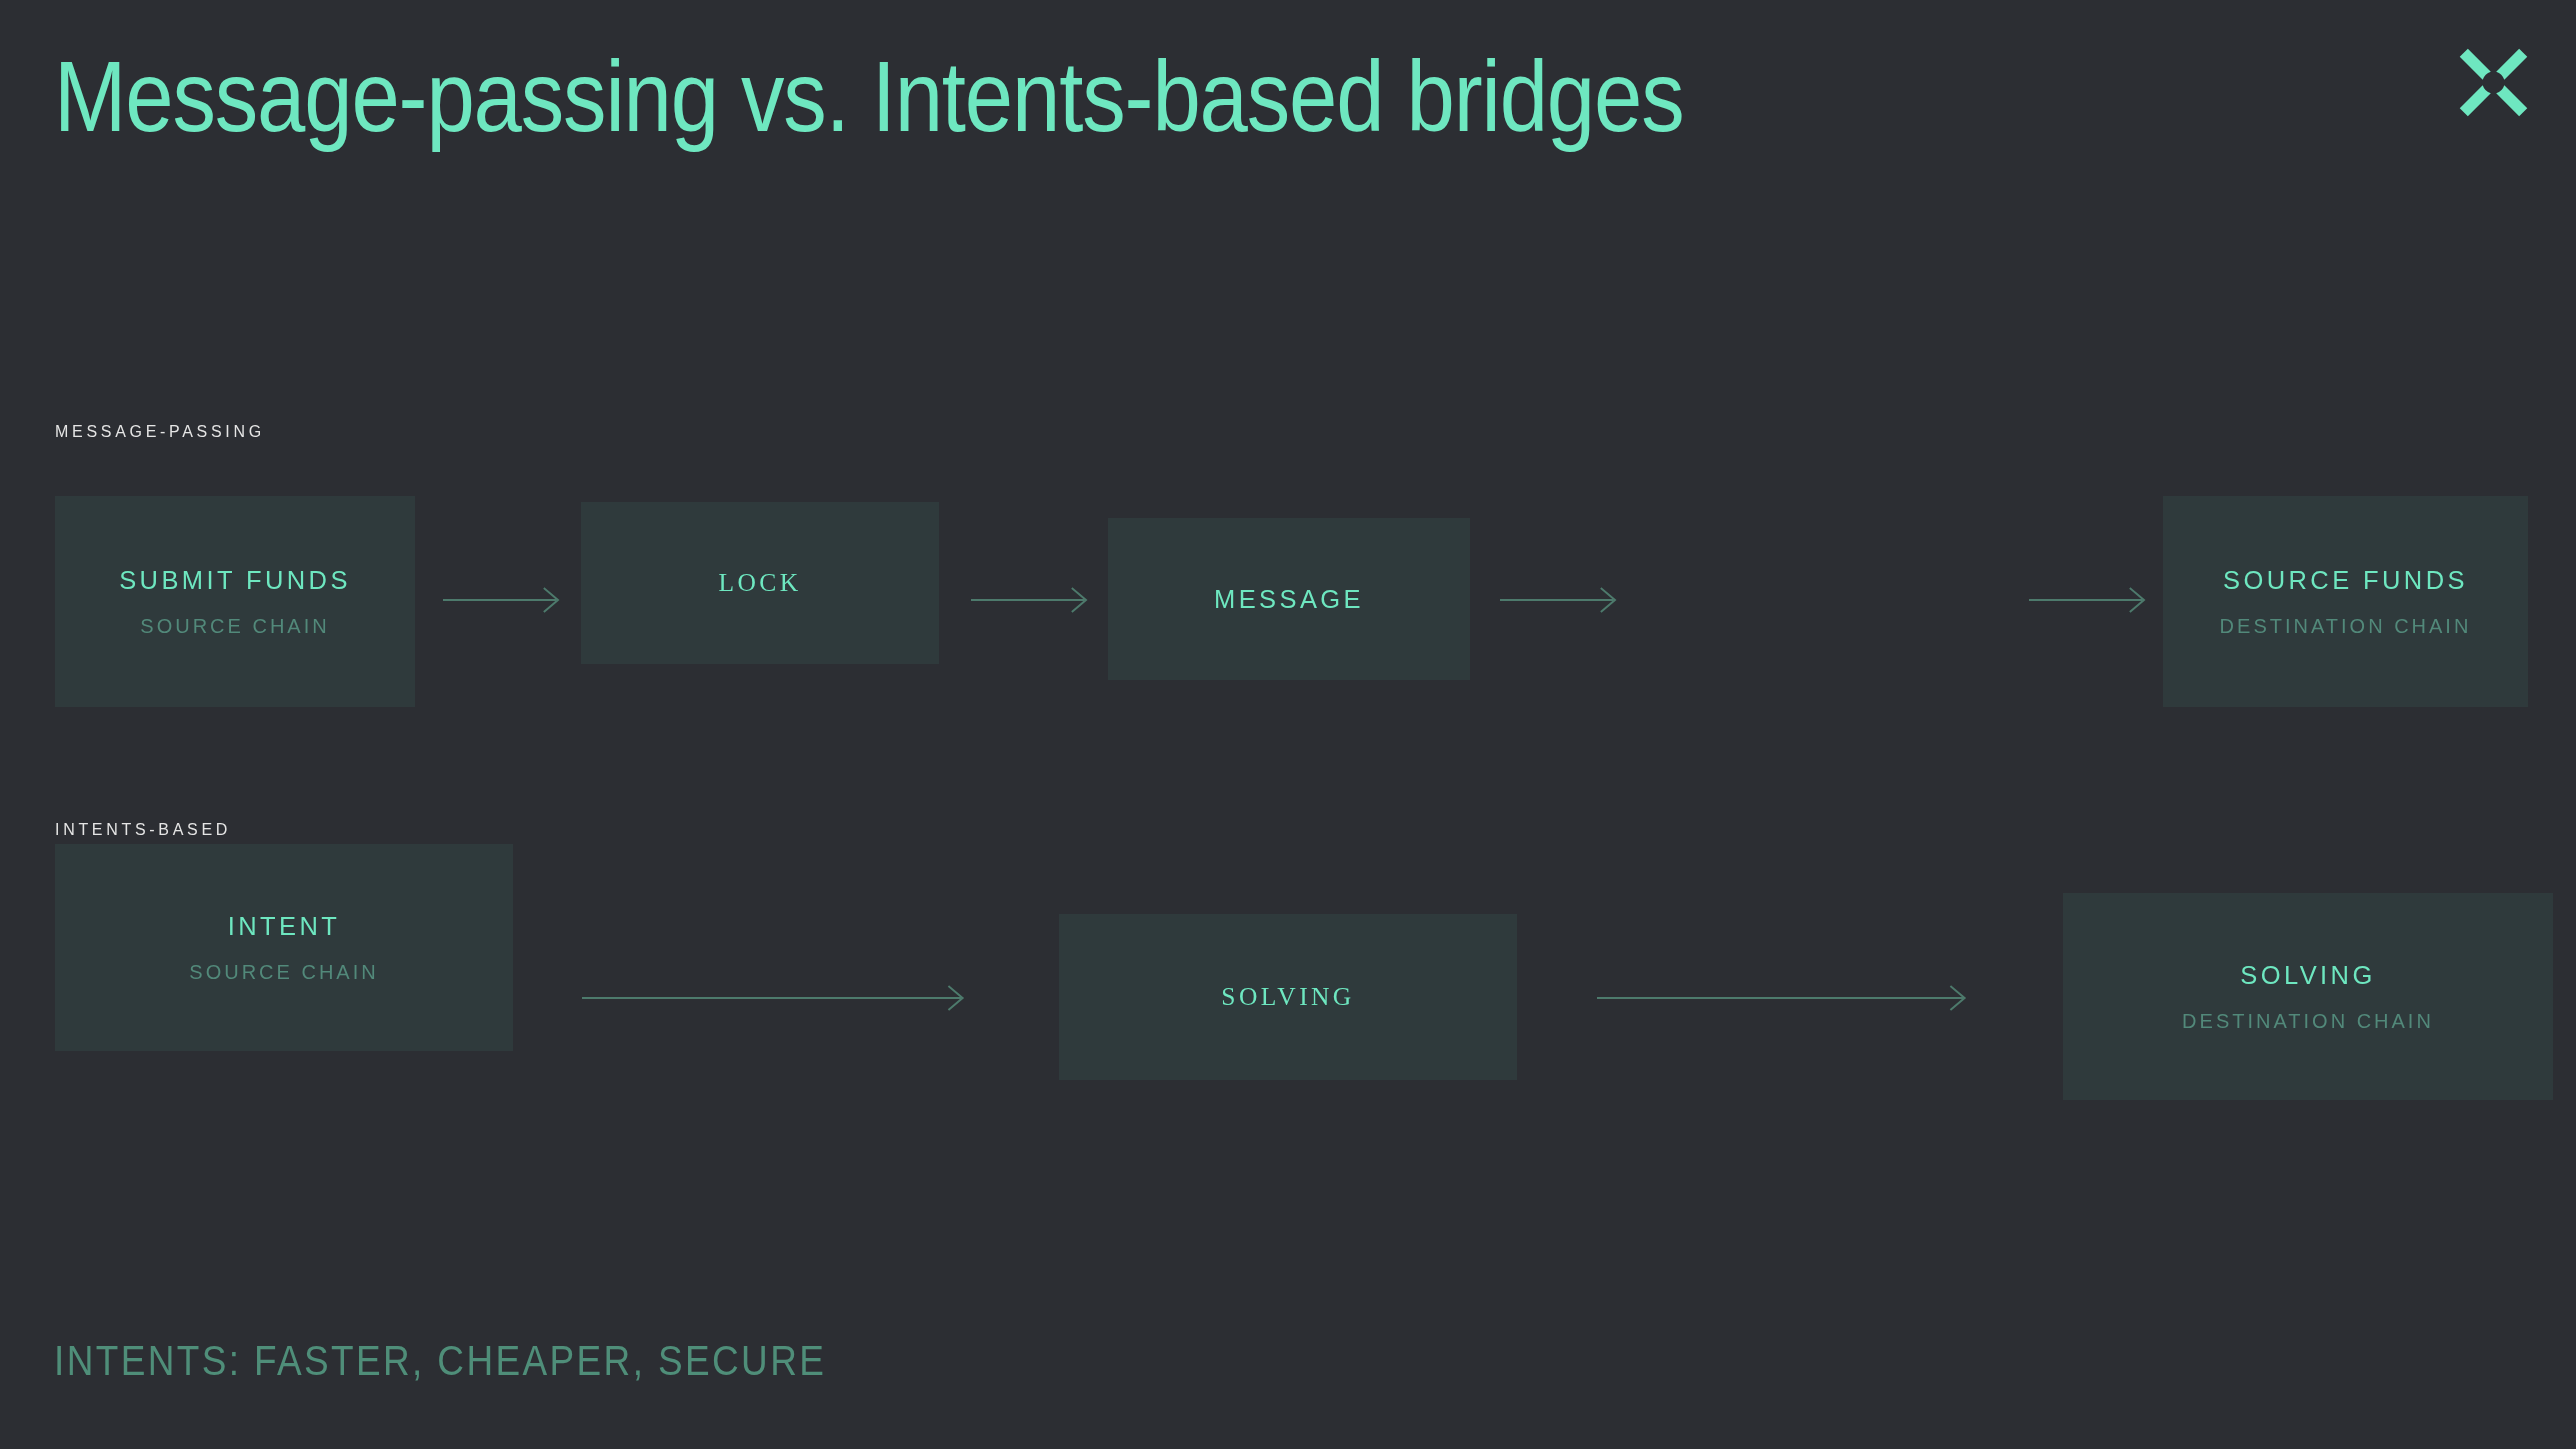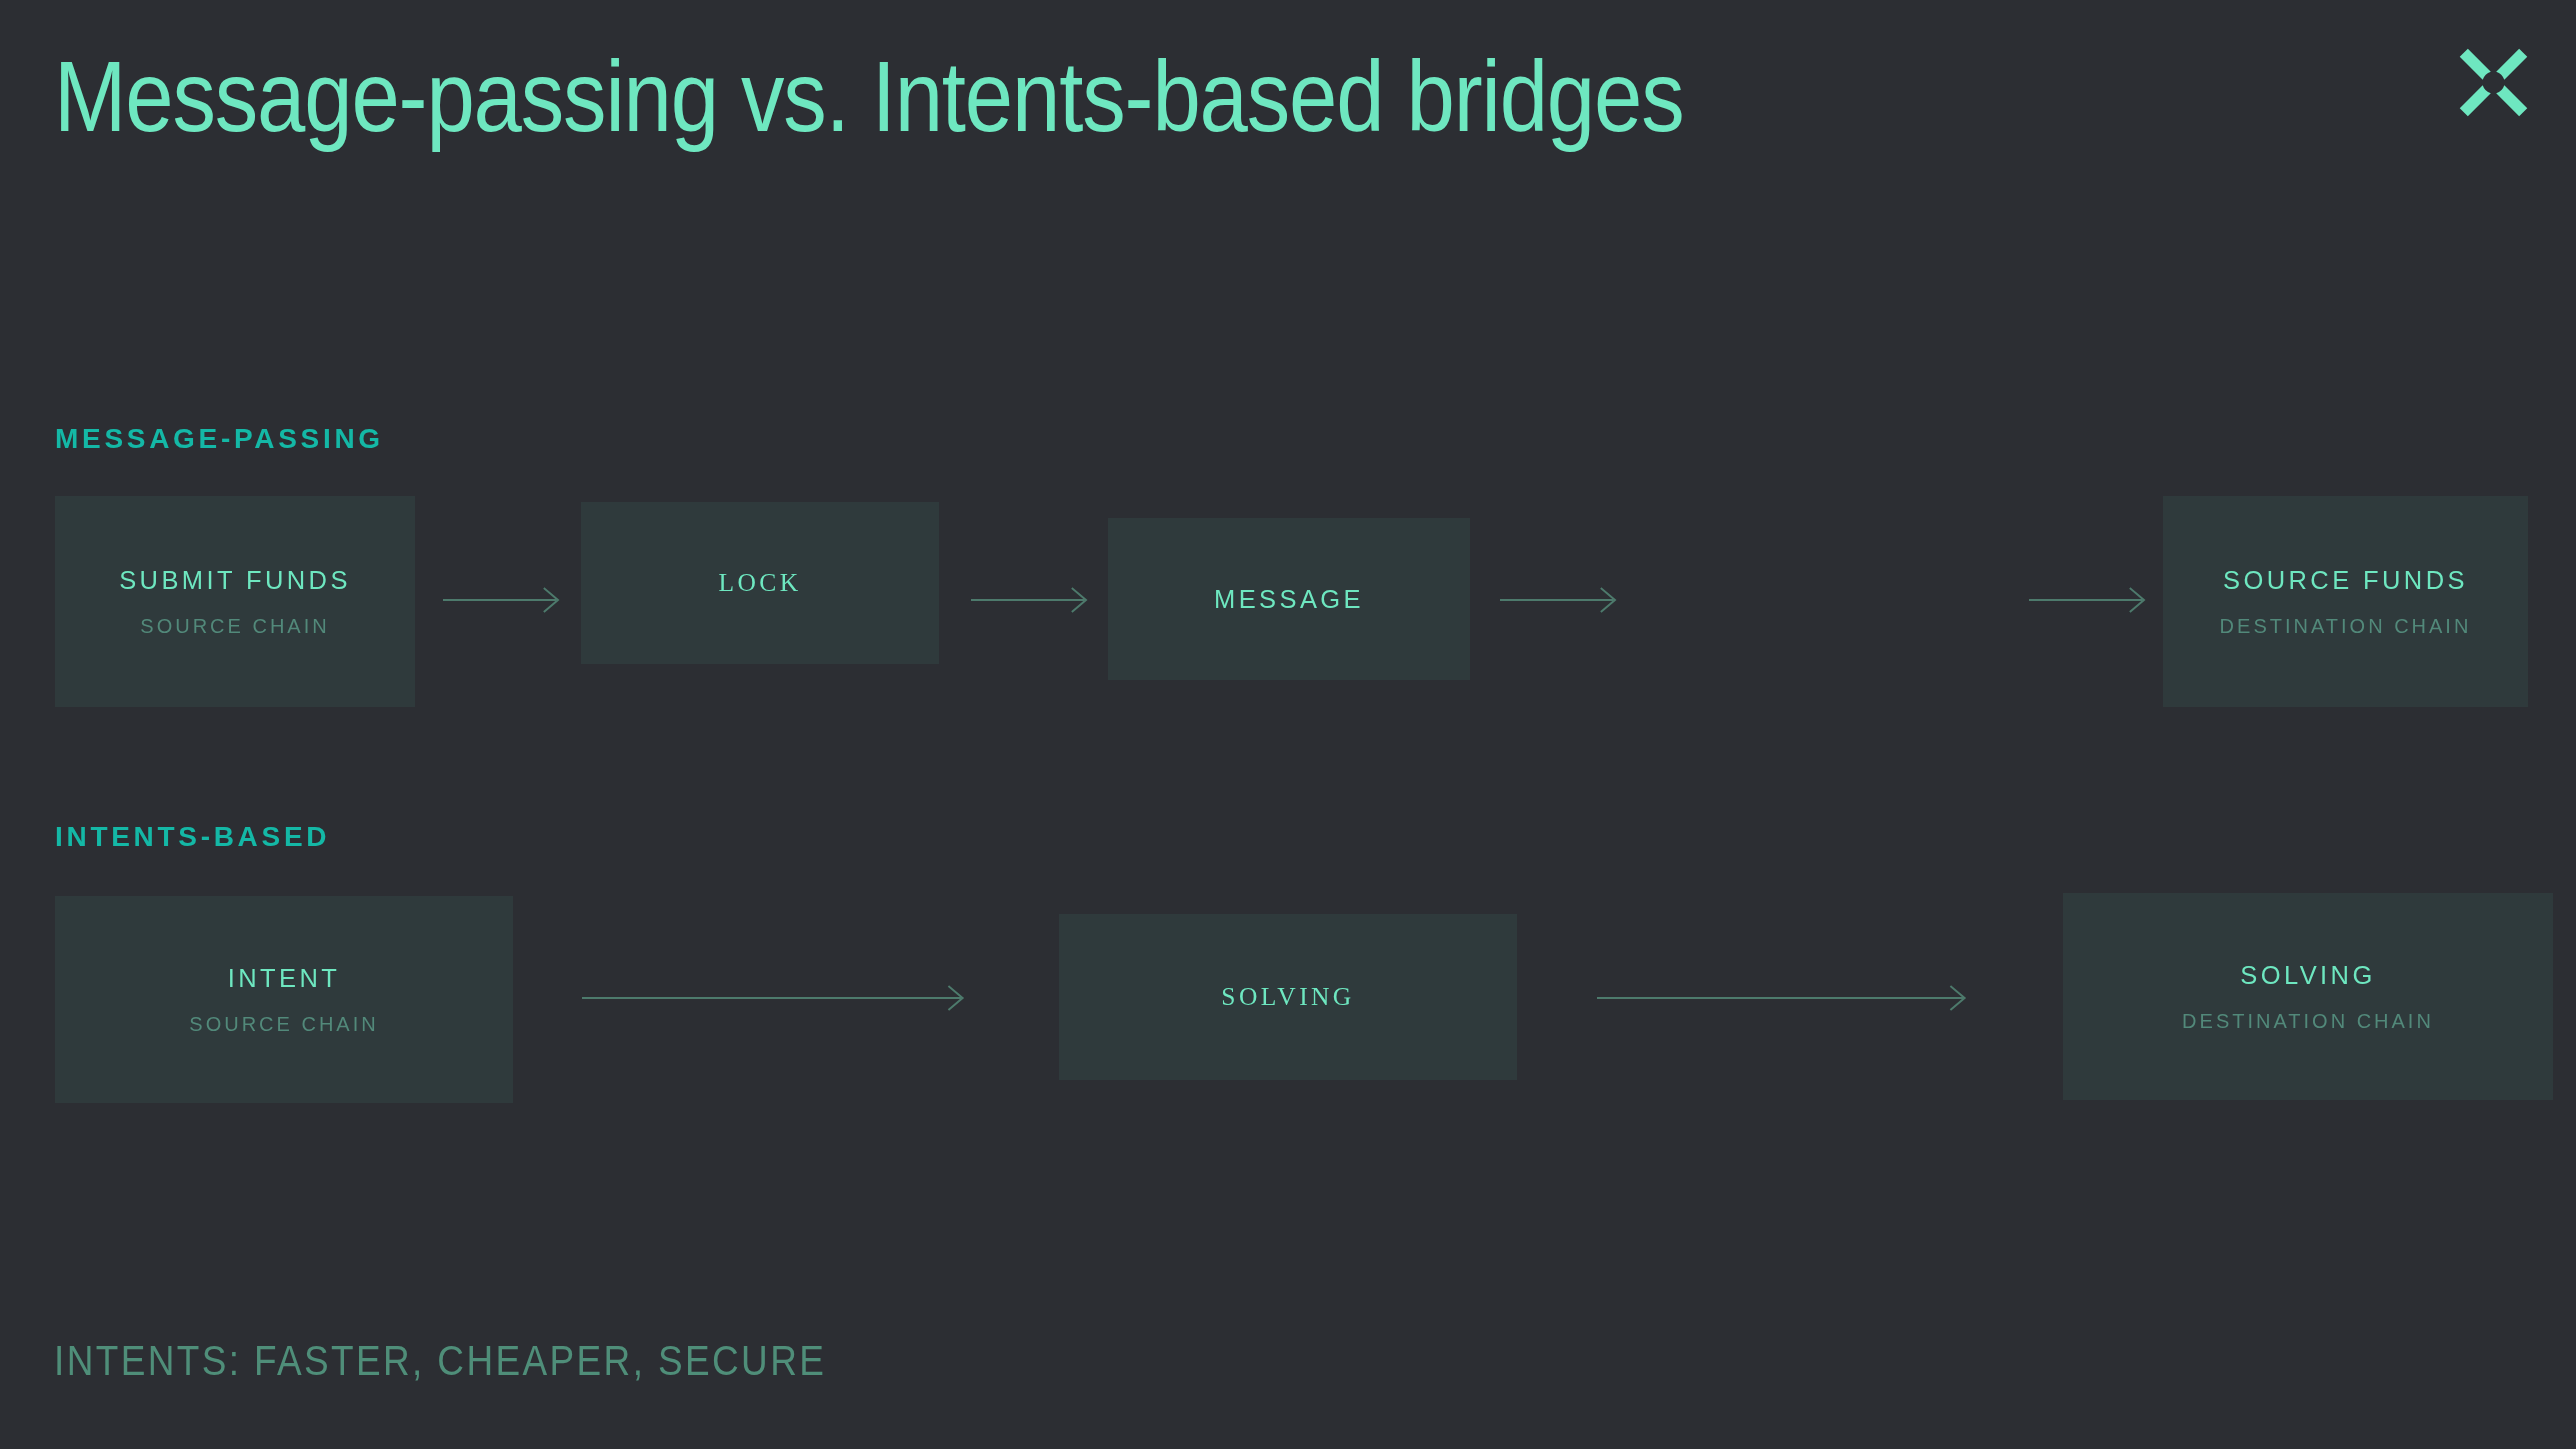--- a/index.html
+++ b/index.html
@@ -38,24 +38,24 @@
     right: 42px;
     top: 42px;
     width: 81px;
     height: 81px;
   }
   .logo-mark svg { display: block; width: 81px; height: 81px; }
 
   
   .section-label {
     position: absolute;
-    font-size: 28px;
-    font-weight: 700;
+    font-size: 16px;
+    font-weight: 400;
     letter-spacing: 3.7px;
-    color: #14b8a6;
+    color: #e5e5e5;
     white-space: nowrap;
   }
   #label-message-passing { left: 55px; top: 423px; }
   #label-intents-based   { left: 55px; top: 821px; }
 
   
   .flow-box {
     position: absolute;
     background: #2f3a3c;
     display: flex;
@@ -83,21 +83,21 @@
   }
 
   
   #box-submit-funds  { left: 55px;   top: 496px;  width: 360px; height: 211px; align-items: center; }
   #box-lock          { left: 581px;  top: 502px;  width: 358px; height: 162px; font-family: Liberation Serif, serif; }
   #box-message       { left: 1108px; top: 518px;  width: 362px; height: 162px; }
   #box-validate      { left: 1635px; top: 518px;  width: 362px; height: 162px; }
   #box-release-funds { left: 2163px; top: 496px;  width: 365px; height: 211px; }
 
   
-  #box-intent  { left: 55px;   top: 896px; width: 458px; height: 207px; }
+  #box-intent  { left: 55px;   top: 844px; width: 458px; height: 207px; }
   #box-solving { left: 1059px; top: 914px; width: 458px; height: 166px; font-family: Liberation Serif, serif; }
   #box-solved  { left: 2063px; top: 893px; width: 490px; height: 207px; }
 
   
   .flow-arrow {
     position: absolute;
     height: 40px;
   }
   .flow-arrow svg { display: block; width: 100%; height: 100%; overflow: visible; }
 

